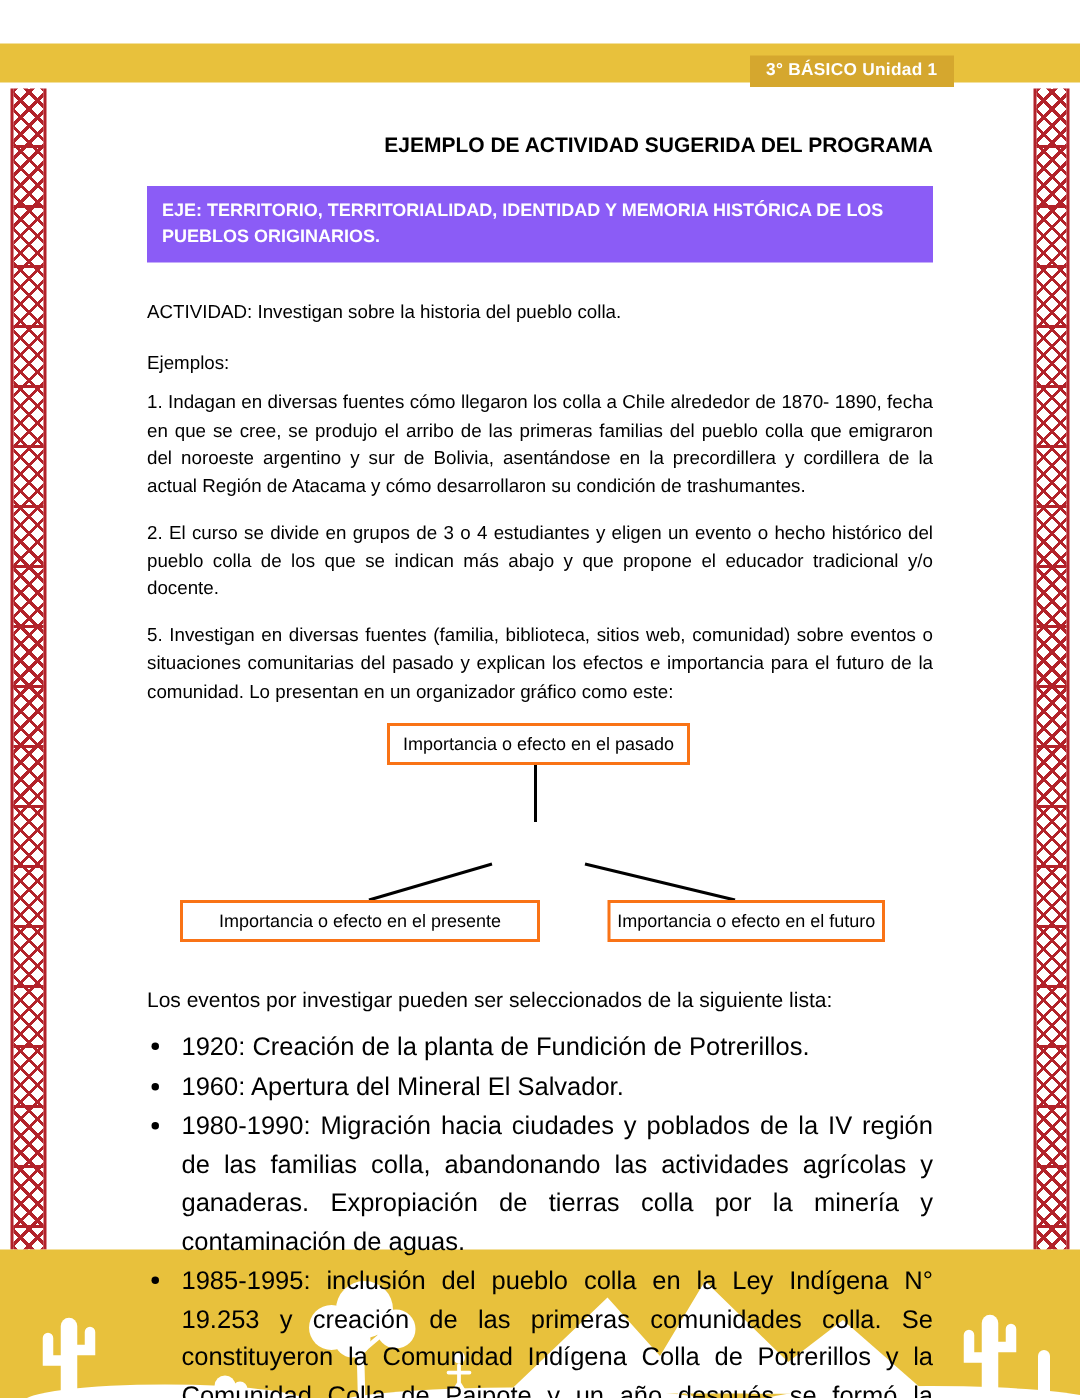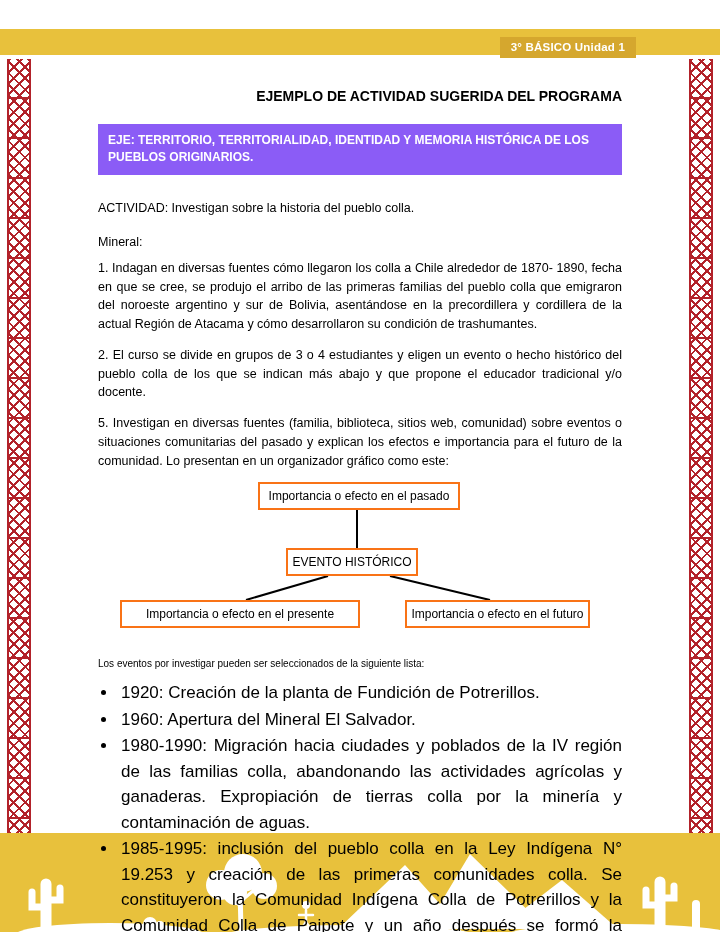--- a/index.html
+++ b/index.html
@@ -71,21 +71,21 @@
   .dbox {
     position:absolute; border:2px solid #f97316; background:#fff;
     display:flex; align-items:center; justify-content:center;
     text-align:center; font-size:12px; padding:0 4px;
   }
   .dbox.top    { left:160px; top:0;     width:202px; height:28px; }
   .dbox.center { left:188px; top:66px;  width:132px; height:28px; }
   .dbox.bl     { left:22px;  top:118px; width:240px; height:28px; }
   .dbox.br     { left:307px; top:118px; width:185px; height:28px; }
 
-  .list-intro { font-size:10px; margin-bottom:11px; }
+  .list-intro { font-size:14px; margin-bottom:11px; }
   ul.events {
     margin-left:20px; font-size:17px; line-height:1.5;
     list-style:disc;
   }
   ul.events li { padding-left:3px; margin-bottom:1px; text-align:justify; }
 </style>
 </head>
 <body>
 
 <div class="page">
@@ -135,34 +135,33 @@
   </div>
 
   <div class="content">
 
     <div class="page-title">EJEMPLO DE ACTIVIDAD SUGERIDA DEL PROGRAMA</div>
 
     <div class="eje-banner">EJE: TERRITORIO, TERRITORIALIDAD, IDENTIDAD Y MEMORIA HISTÓRICA DE LOS PUEBLOS ORIGINARIOS.</div>
 
     <div class="activity-line">ACTIVIDAD: Investigan sobre la historia del pueblo colla.</div>
 
-    <div class="examples-label">Mineral:</div>
+    <div class="examples-label">Ejemplos:</div>
 
     <p class="para">1. Indagan en diversas fuentes cómo llegaron los colla a Chile alrededor de 1870- 1890, fecha en que se cree, se produjo el arribo de las primeras familias del pueblo colla que emigraron del noroeste argentino y sur de Bolivia, asentándose en la precordillera y cordillera de la actual Región de Atacama y cómo desarrollaron su condición de trashumantes.</p>
     <p class="para">2. El curso se divide en grupos de 3 o 4 estudiantes y eligen un evento o hecho histórico del pueblo colla de los que se indican más abajo y que propone el educador tradicional y/o docente.</p>
     <p class="para">5. Investigan en diversas fuentes (familia, biblioteca, sitios web, comunidad) sobre eventos o situaciones comunitarias del pasado y explican los efectos e importancia para el futuro de la comunidad. Lo presentan en un organizador gráfico como este:</p>
 
     <div class="diagram">
       <svg class="connectors" width="524" height="150" viewBox="0 0 524 150">
         <line x1="259" y1="28" x2="259" y2="66" stroke="#000" stroke-width="2"></line>
         <line x1="230" y1="94" x2="148" y2="118" stroke="#000" stroke-width="2"></line>
         <line x1="292" y1="94" x2="392" y2="118" stroke="#000" stroke-width="2"></line>
       </svg>
       <div class="dbox top">Importancia o efecto en el pasado</div>
-      <div class="dbox center">EVENTO HISTÓRICO</div>
       <div class="dbox br">Importancia o efecto en el futuro</div>
       <div class="dbox bl">Importancia o efecto en el presente</div>
     </div>
 
     <div class="list-intro">Los eventos por investigar pueden ser seleccionados de la siguiente lista:</div>
 
     <ul class="events">
       <li>1920: Creación de la planta de Fundición de Potrerillos.</li>
       <li>1960: Apertura del Mineral El Salvador.</li>
       <li>1980-1990: Migración hacia ciudades y poblados de la IV región de las familias colla, abandonando las actividades agrícolas y ganaderas. Expropiación de tierras colla por la minería y contaminación de aguas.</li>

